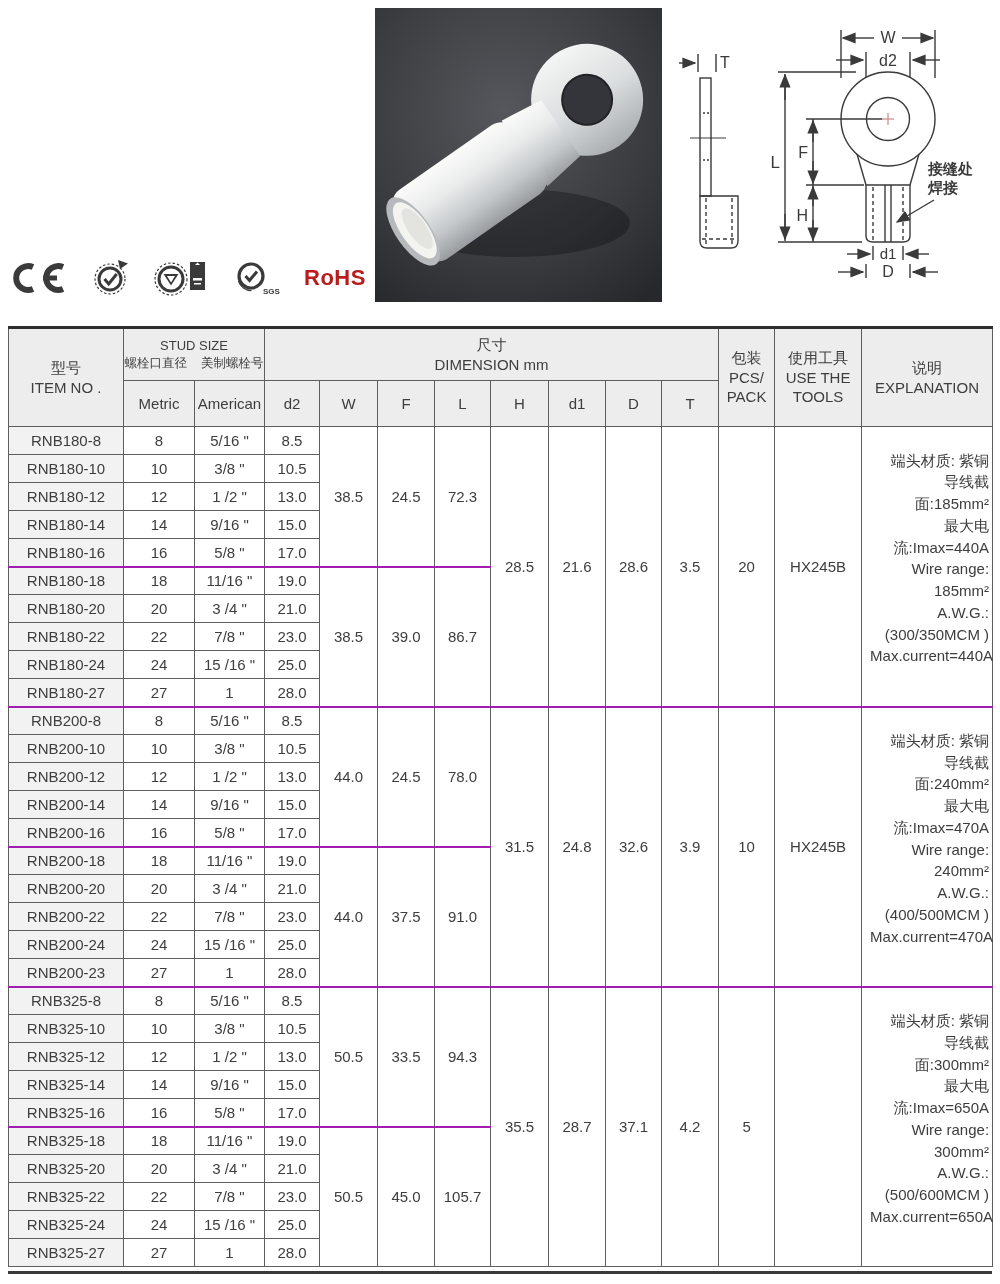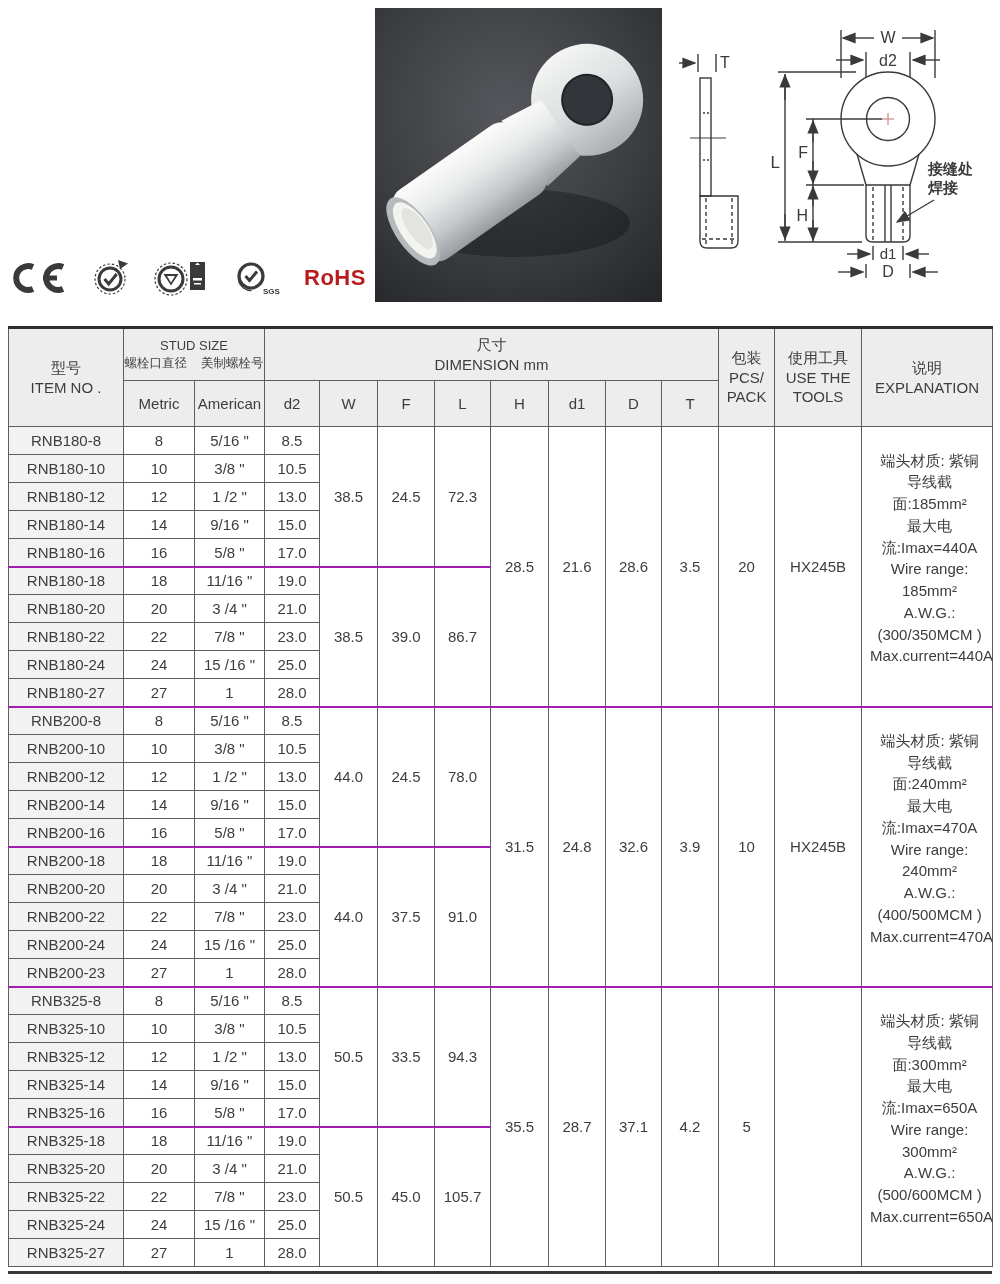--- a/index.html
+++ b/index.html
@@ -34,21 +34,21 @@
   .spec tbody tr{height:28px;}
   .spec tbody td{font-size:15px;}
   .blk{display:block;line-height:1.3;}
   .h-zh{font-size:15px;}
   .h-en{font-size:15px;}
   .h-sm{font-size:13px;}
   .h-xs{font-size:12.5px;}
   .gap{display:inline-block;width:14px;}
   .h-sub{font-size:15px;}
   .ci{background:#f2f2f2;}
-  td.expl{ text-align:center;font-size:11.5px;line-height:1.45;padding:4px 3px 20px 8px;}
+  td.expl{ text-align:right;font-size:11.5px;line-height:1.45;padding:4px 3px 20px 8px;}
   tr.bt2 > td{border-top:2px solid #a21caf;}
   .bottom-rule{margin:4px 0 0 8px;width:984px;height:3px;background:#3a3a3a;}
   svg text{font-family:"Liberation Sans","DejaVu Sans",sans-serif;}
 </style>
 </head>
 <body>
 
 <div class="top">
 
 

